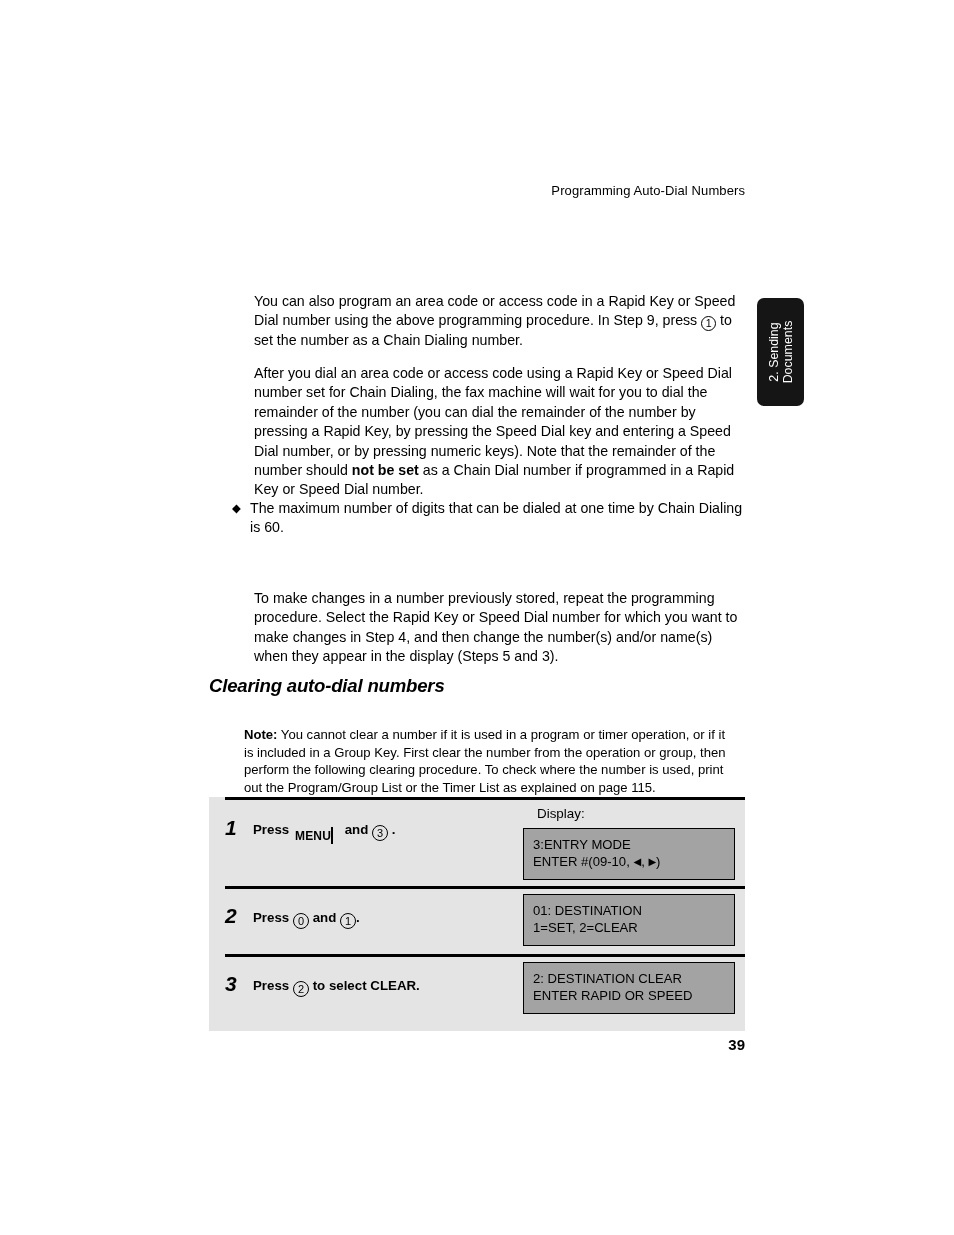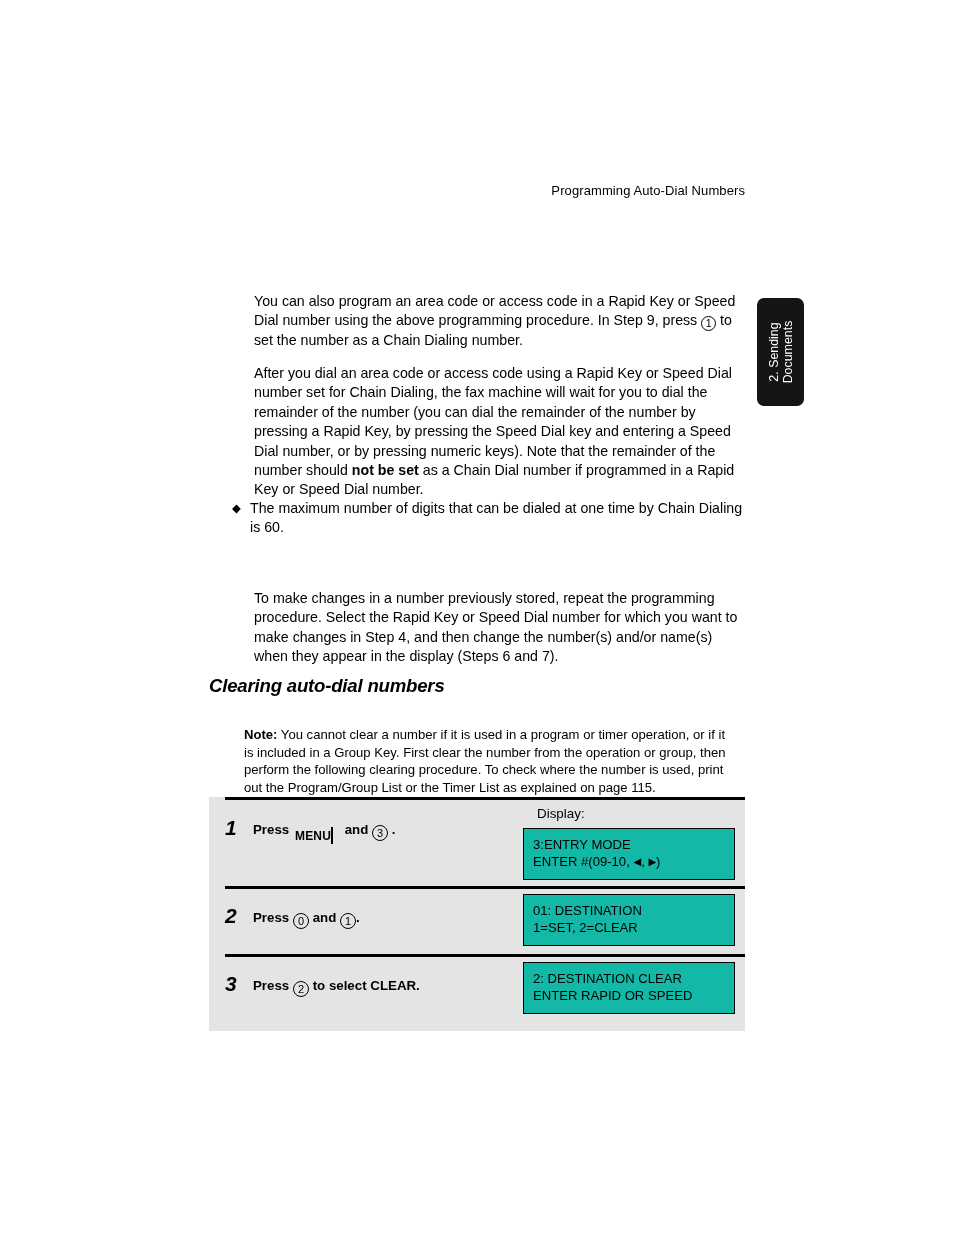--- a/index.html
+++ b/index.html
@@ -193,21 +193,21 @@
     position: absolute;
     left: 328px;
     font-size: 13.4px;
     line-height: 16px;
   }
   .lcd {
     position: absolute;
     left: 314px;
     width: 212px;
     border: 1.7px solid #000;
-    background: #14b8a6;
+    background: #a3a3a3;
     box-sizing: border-box;
     padding: 7px 9px 8px 9px;
     font-size: 13.1px;
     line-height: 17.4px;
     white-space: nowrap;
   }
   .lcd div { }
   .tri { font-size: 10px; vertical-align: 1px; }
 
   
@@ -243,21 +243,21 @@
   <div class="body-block" style="top:364px;">
     <p><span>After you dial an area code or access code using a Rapid Key or Speed Dial number set for Chain Dialing, the fax machine will wait for you to dial the remainder of the number (you can dial the remainder of the number by pressing a Rapid Key, by pressing the Speed Dial key and entering a Speed Dial number, or by pressing numeric keys). Note that the remainder of the number should </span><b>not be set</b><span> as a Chain Dial number if programmed in a Rapid Key or Speed Dial number.</span></p>
   </div>
 
   <div class="bullet-row" style="top:499px;">
     <span class="bullet-mark">◆</span>
     <span class="bullet-text">The maximum number of digits that can be dialed at one time by Chain Dialing is 60.</span>
   </div>
 
   <div class="body-block" style="top:589px;">
-    <p>To make changes in a number previously stored, repeat the programming procedure. Select the Rapid Key or Speed Dial number for which you want to make changes in Step 4, and then change the number(s) and/or name(s) when they appear in the display (Steps 6 and 7).</p>
+    <p>To make changes in a number previously stored, repeat the programming procedure. Select the Rapid Key or Speed Dial number for which you want to make changes in Step 4, and then change the number(s) and/or name(s) when they appear in the display (Steps 5 and 3).</p>
   </div>
 
   <div class="h2" style="top:675px;">Clearing auto-dial numbers</div>
   <div class="note-block" style="top:710px;">
     <p><b>Note:</b><span> You cannot clear a number if it is used in a program or timer operation, or if it is included in a Group Key. First clear the number from the operation or group, then perform the following clearing procedure. To check where the number is used, print out the Program/Group List or the Timer List as explained on page 115.</span></p>
   </div>
 
   <div class="steps">
 
     <div class="step-rule" style="top:0px;"></div>
@@ -307,14 +307,15 @@
       </div>
 
       <div class="lcd" style="top:8px;">
         <div>2: DESTINATION CLEAR</div>
         <div>ENTER RAPID OR SPEED</div>
       </div>
     </div>
 
   </div>
 
+  <div class="folio">39</div>
 
 </div>
 
 </body></html>

